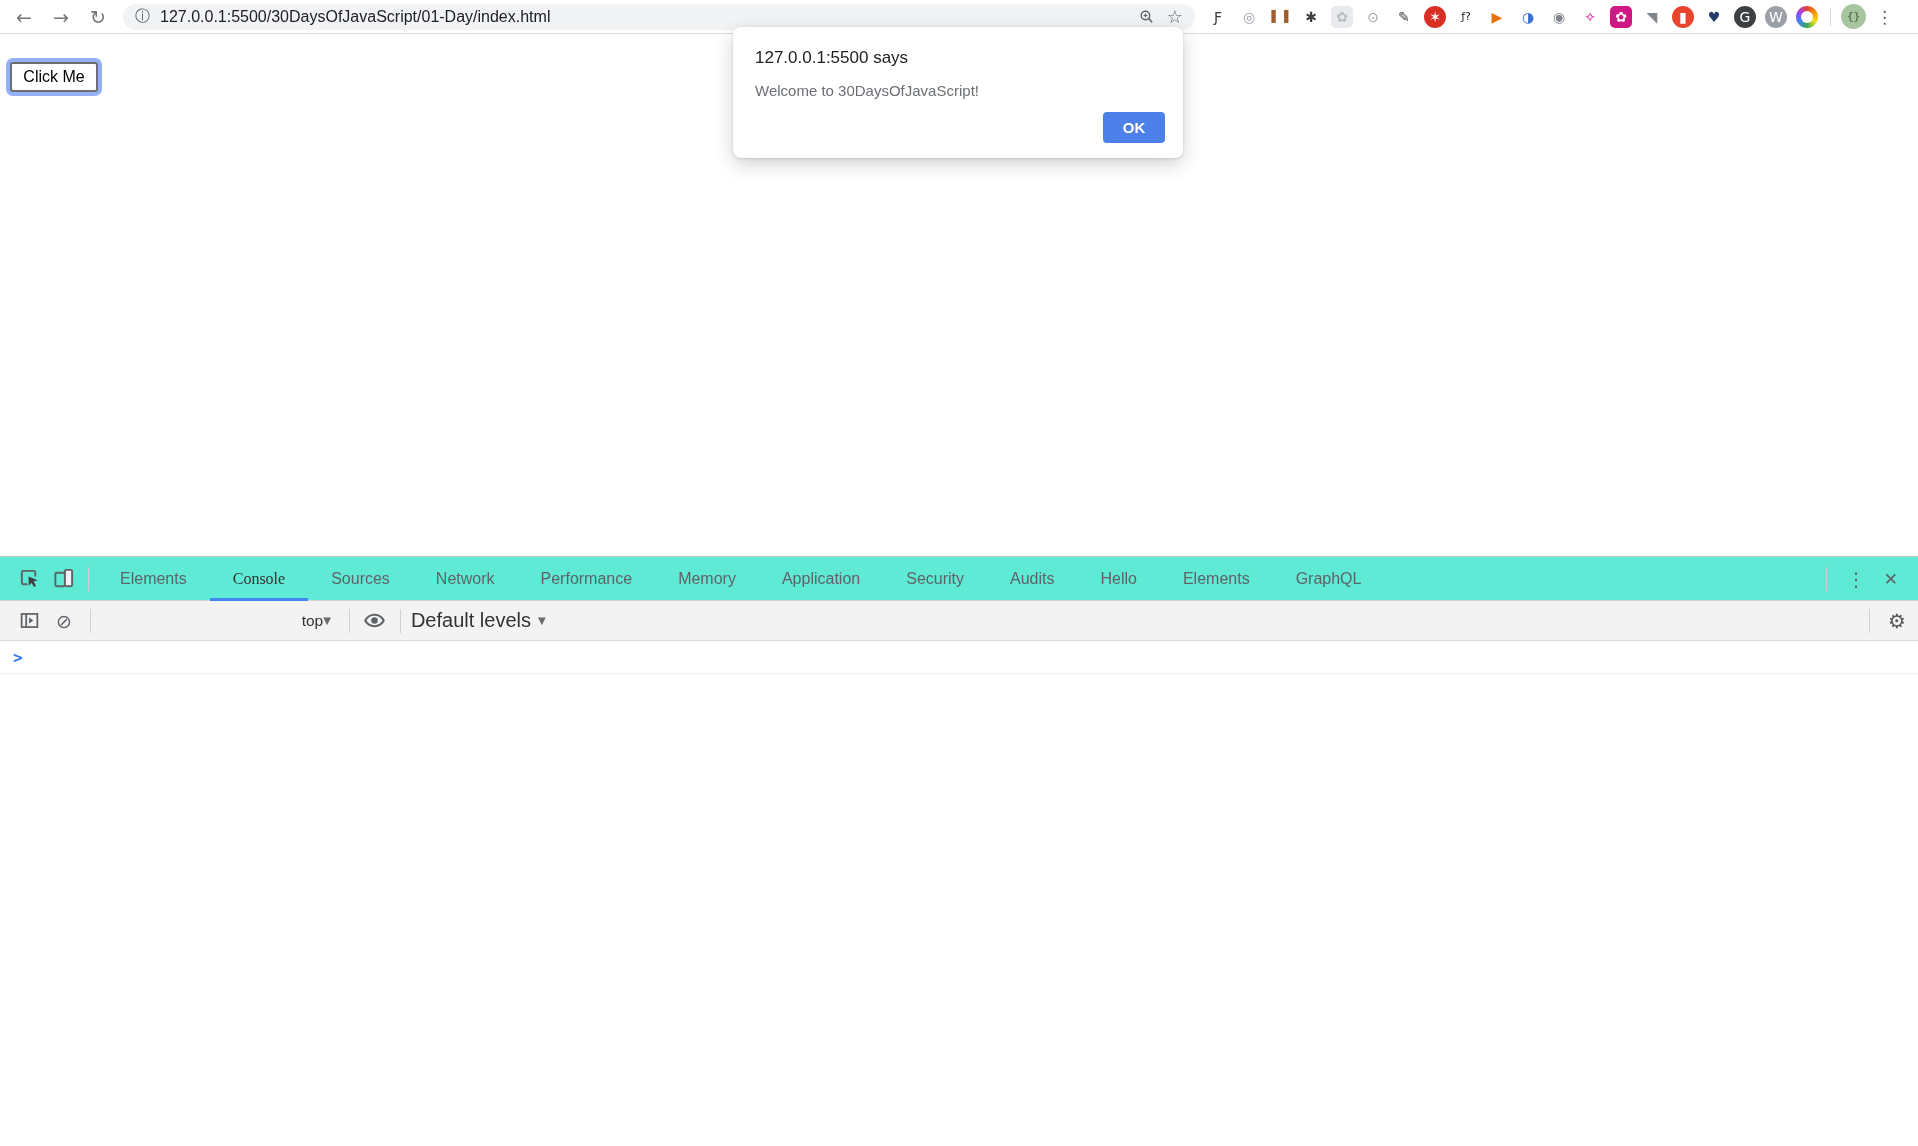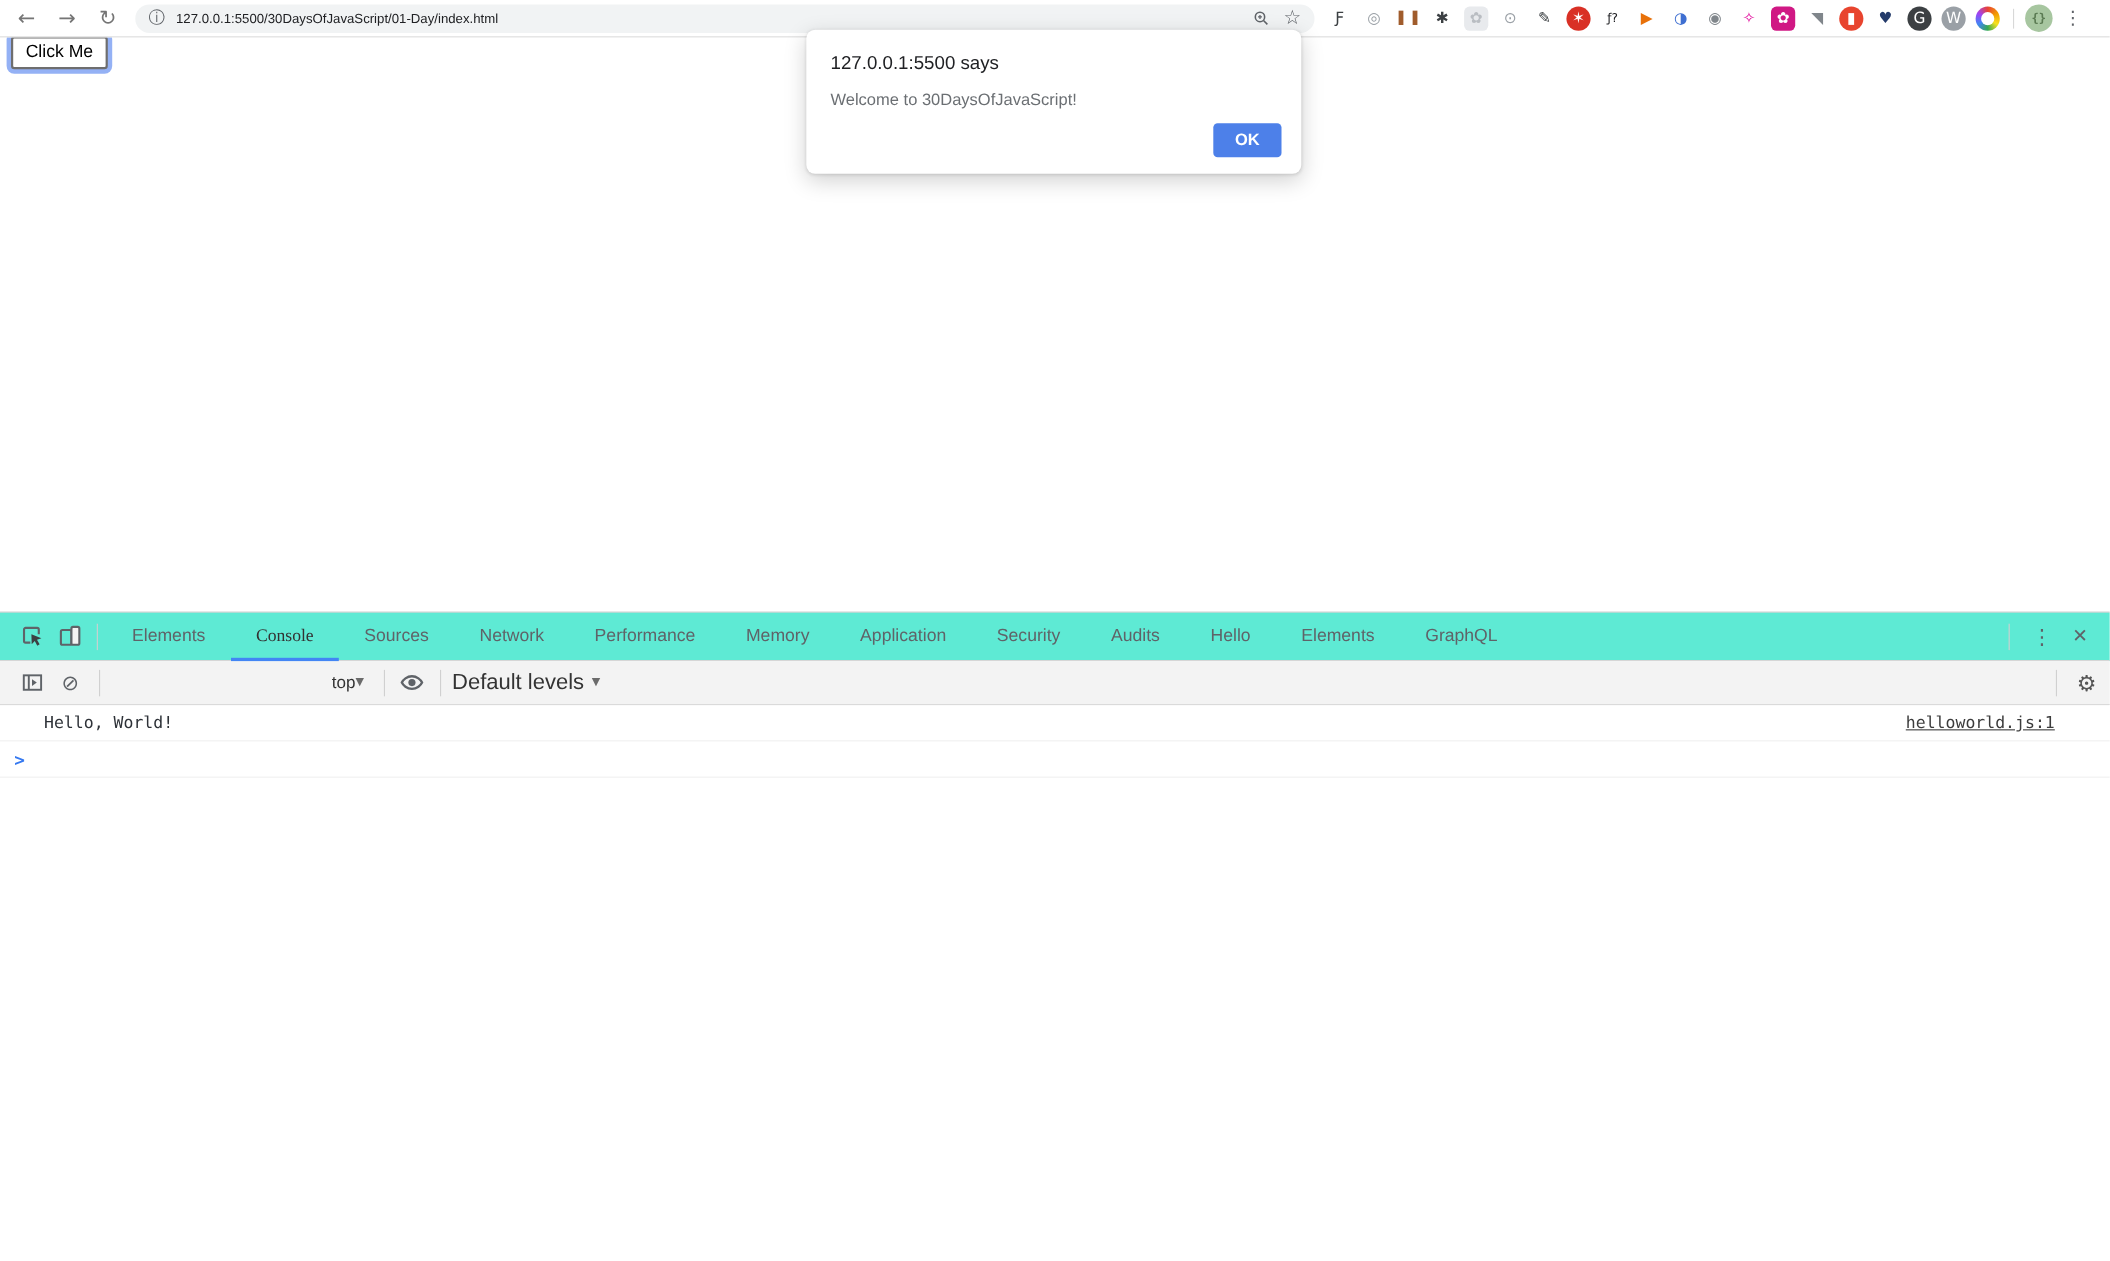--- a/index.html
+++ b/index.html
@@ -20,21 +20,21 @@
   .nav-btn {
     width: 28px; height: 28px; display: flex; align-items: center; justify-content: center;
     color: #757575; font-size: 19px; margin-right: 9px; cursor: pointer;
     font-family: "DejaVu Sans", sans-serif;
   }
   .omnibox {
     width: 1072px; height: 26px; background: #f1f3f4; border-radius: 13px;
     display: flex; align-items: center; padding: 0 12px; margin-left: 2px;
   }
   .omnibox .info-icon { color: #5f6368; font-size: 15px; margin-right: 10px; font-family: "DejaVu Sans", sans-serif; }
-  .omnibox .url { font-size: 12px; color: #202124; flex: 1; white-space: nowrap; overflow: hidden; }
+  .omnibox .url { font-size: 16px; color: #202124; flex: 1; white-space: nowrap; overflow: hidden; }
   .omnibox .right-ic { display: flex; align-items: center; gap: 12px; }
   .star-icon { color: #5f6368; font-size: 18px; font-family: "DejaVu Sans", sans-serif; }
 
   .extensions { display: flex; align-items: center; gap: 9px; margin-left: 12px; }
   .ext {
     width: 22px; height: 22px; display: inline-flex; align-items: center; justify-content: center;
     font-size: 14px; font-family: "DejaVu Sans", sans-serif; cursor: pointer; flex: none;
     line-height: 1;
   }
   .ext.circle { border-radius: 50%; }
@@ -51,21 +51,21 @@
   .tb-sep { width: 1px; height: 18px; background: #d8d8d8; margin: 0 10px 0 12px; }
   .avatar {
     width: 25px; height: 25px; border-radius: 50%; background: #a7c6a0;
     color: #5a7a52; display: flex; align-items: center; justify-content: center;
     font-size: 11px; font-weight: bold; cursor: pointer; font-family: "DejaVu Sans Mono", monospace;
   }
   .menu-dots { color: #5f6368; font-size: 17px; margin-left: 10px; cursor: pointer; font-family: "DejaVu Sans", sans-serif; }
 
   
   .page-button {
-    position: absolute; left: 10px; top: 33px; width: 88px; height: 30px;
+    position: absolute; left: 10px; top: 62px; width: 88px; height: 30px;
     background: #ffffff; border: 2px solid #6e6e6e; border-radius: 3px;
     font-size: 16px; color: #000; font-family: "Liberation Sans", sans-serif;
     box-shadow: 0 0 0 4px rgba(90,135,240,0.65); cursor: pointer;
   }
 
   
   .alert {
     position: absolute; left: 733px; top: 27px; width: 450px; height: 131px;
     background: #ffffff; border-radius: 8px; z-index: 20;
     box-shadow: 0 1px 3px rgba(0,0,0,0.12), 0 6px 20px rgba(0,0,0,0.18);
@@ -264,21 +264,17 @@
     <div class="levels">
       <span class="lbl">Default levels</span>
       <span class="caret">▼</span>
     </div>
 
     <div style="flex:1"></div>
     <div class="dt-sep"></div>
     <div class="gear-icon">⚙</div>
   </div>
 
-  <div class="console-row">
-    <span class="msg">Hello, World!</span>
-    <a class="src">helloworld.js:1</a>
-  </div>
   <div class="prompt-row">
     <span class="prompt-chevron">&gt;</span>
   </div>
 
 </div>
 
 </body></html>

